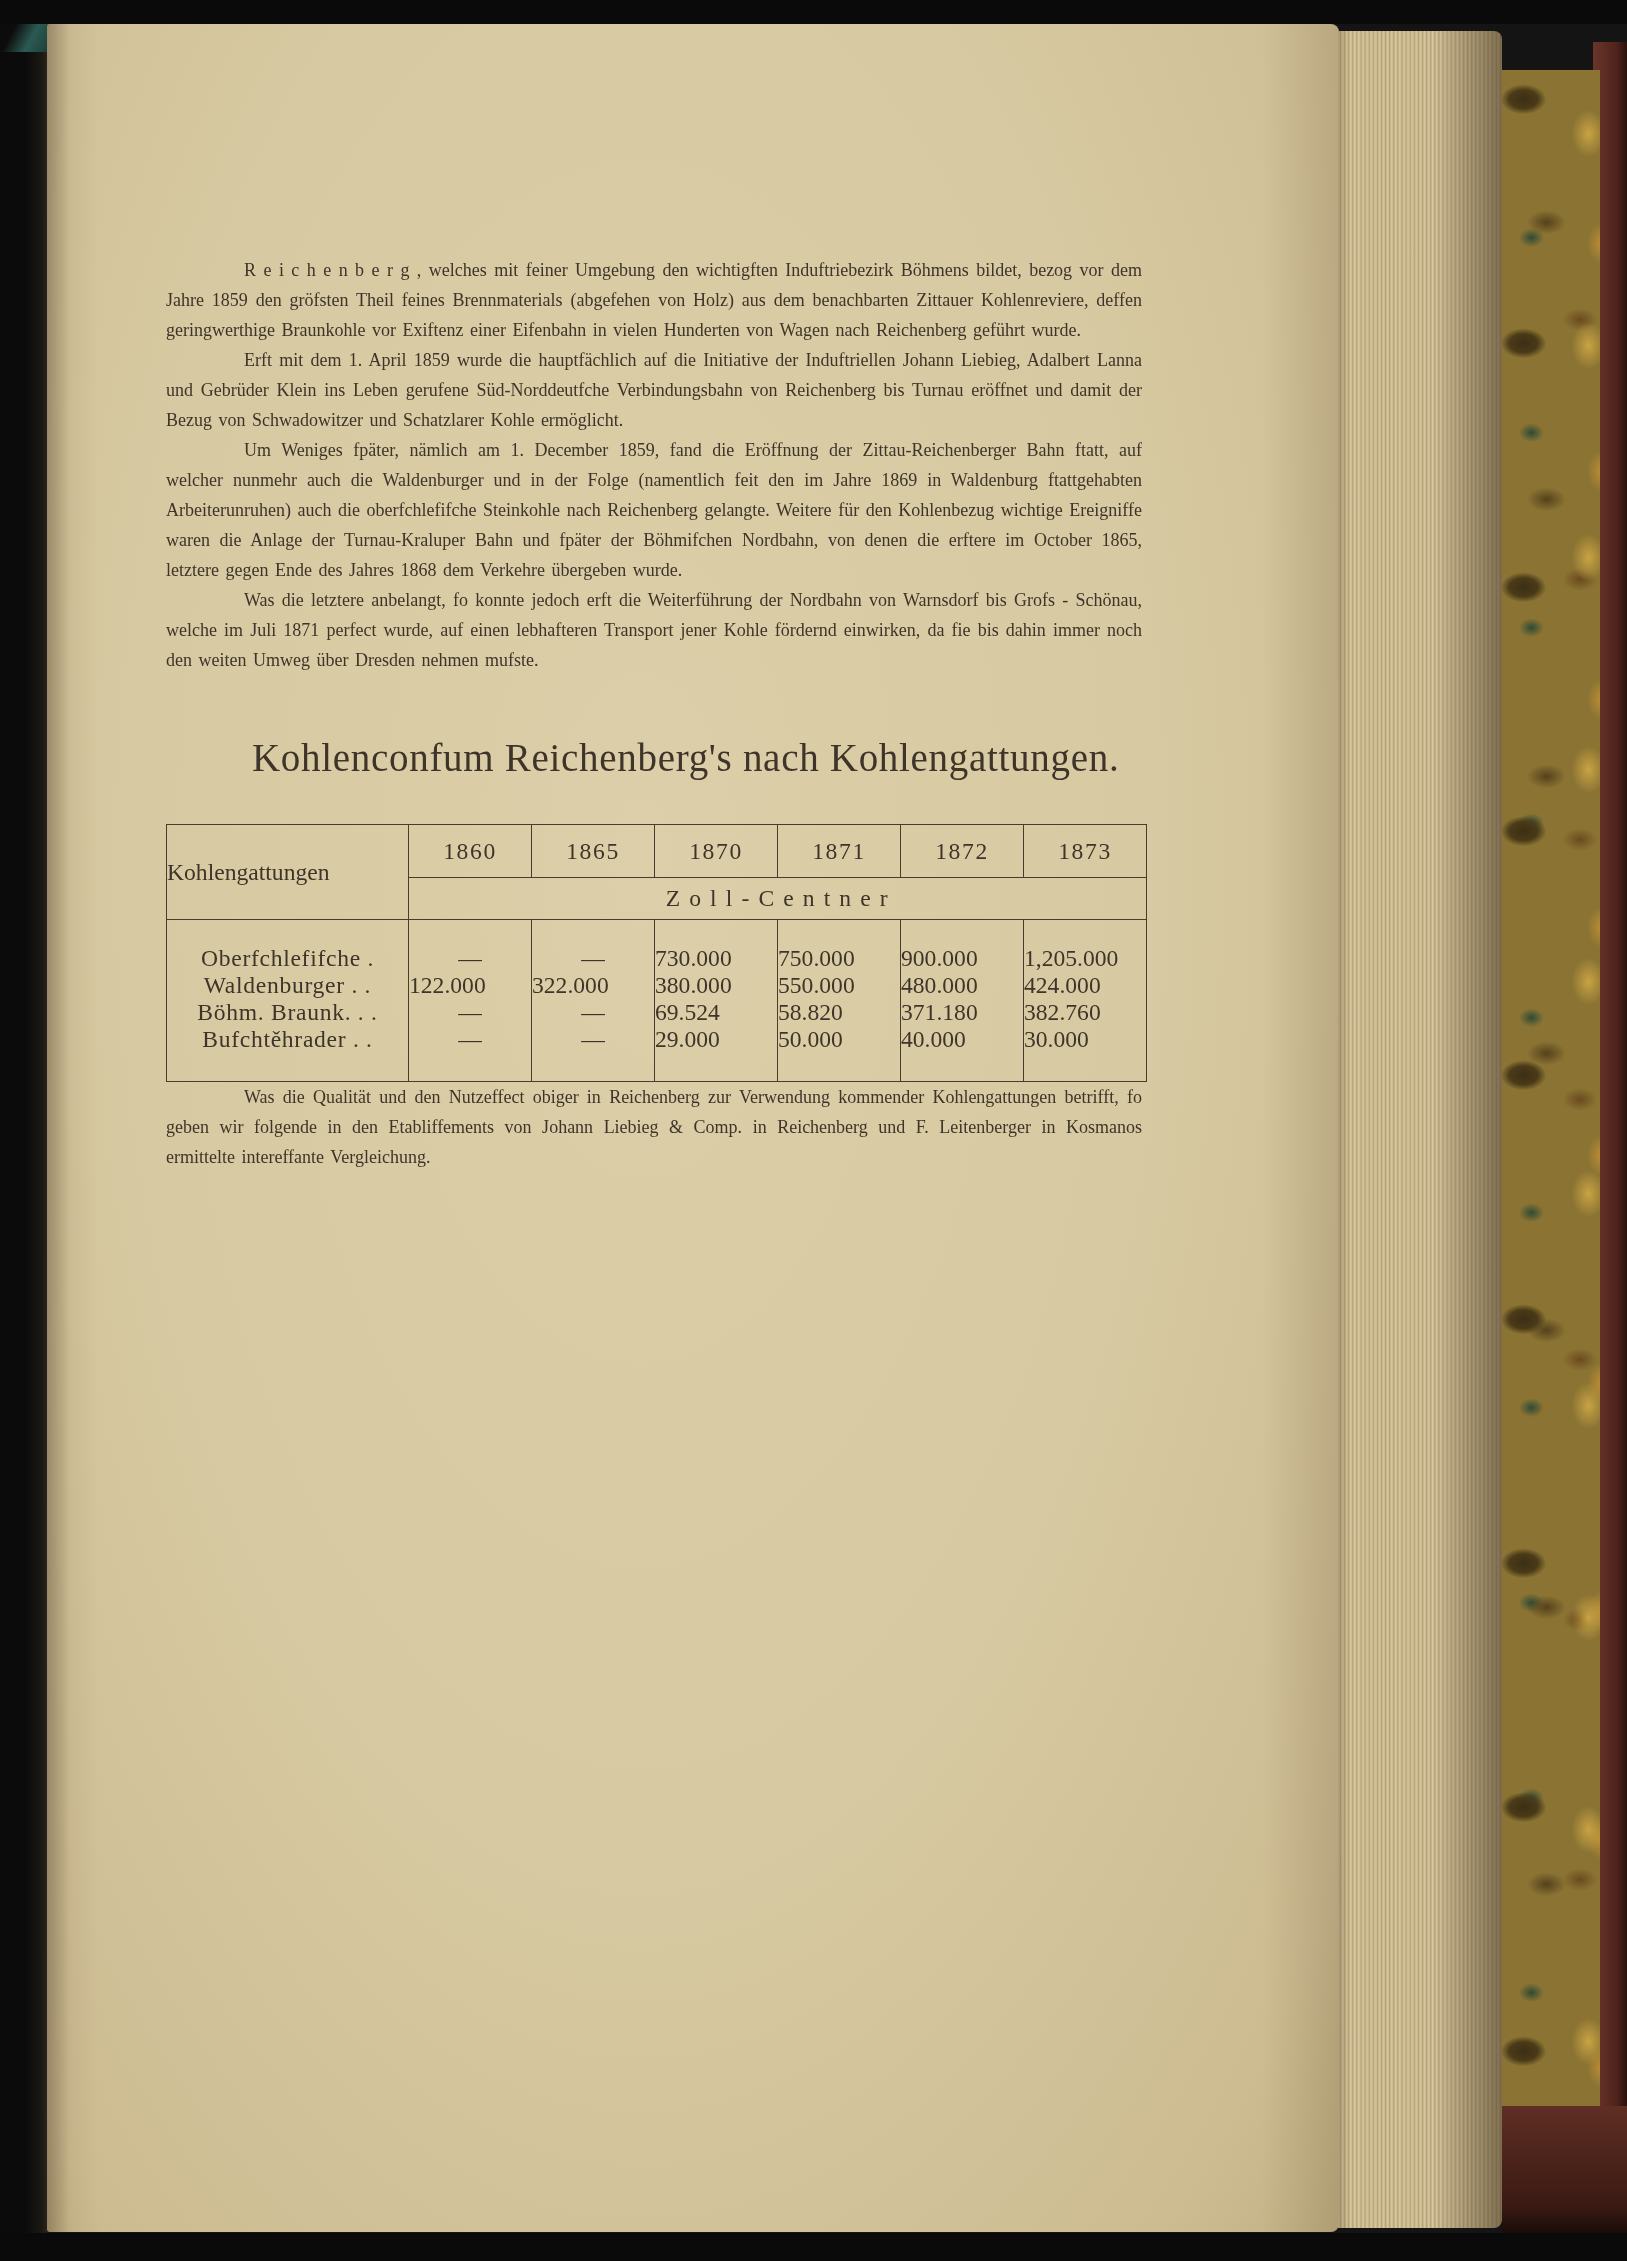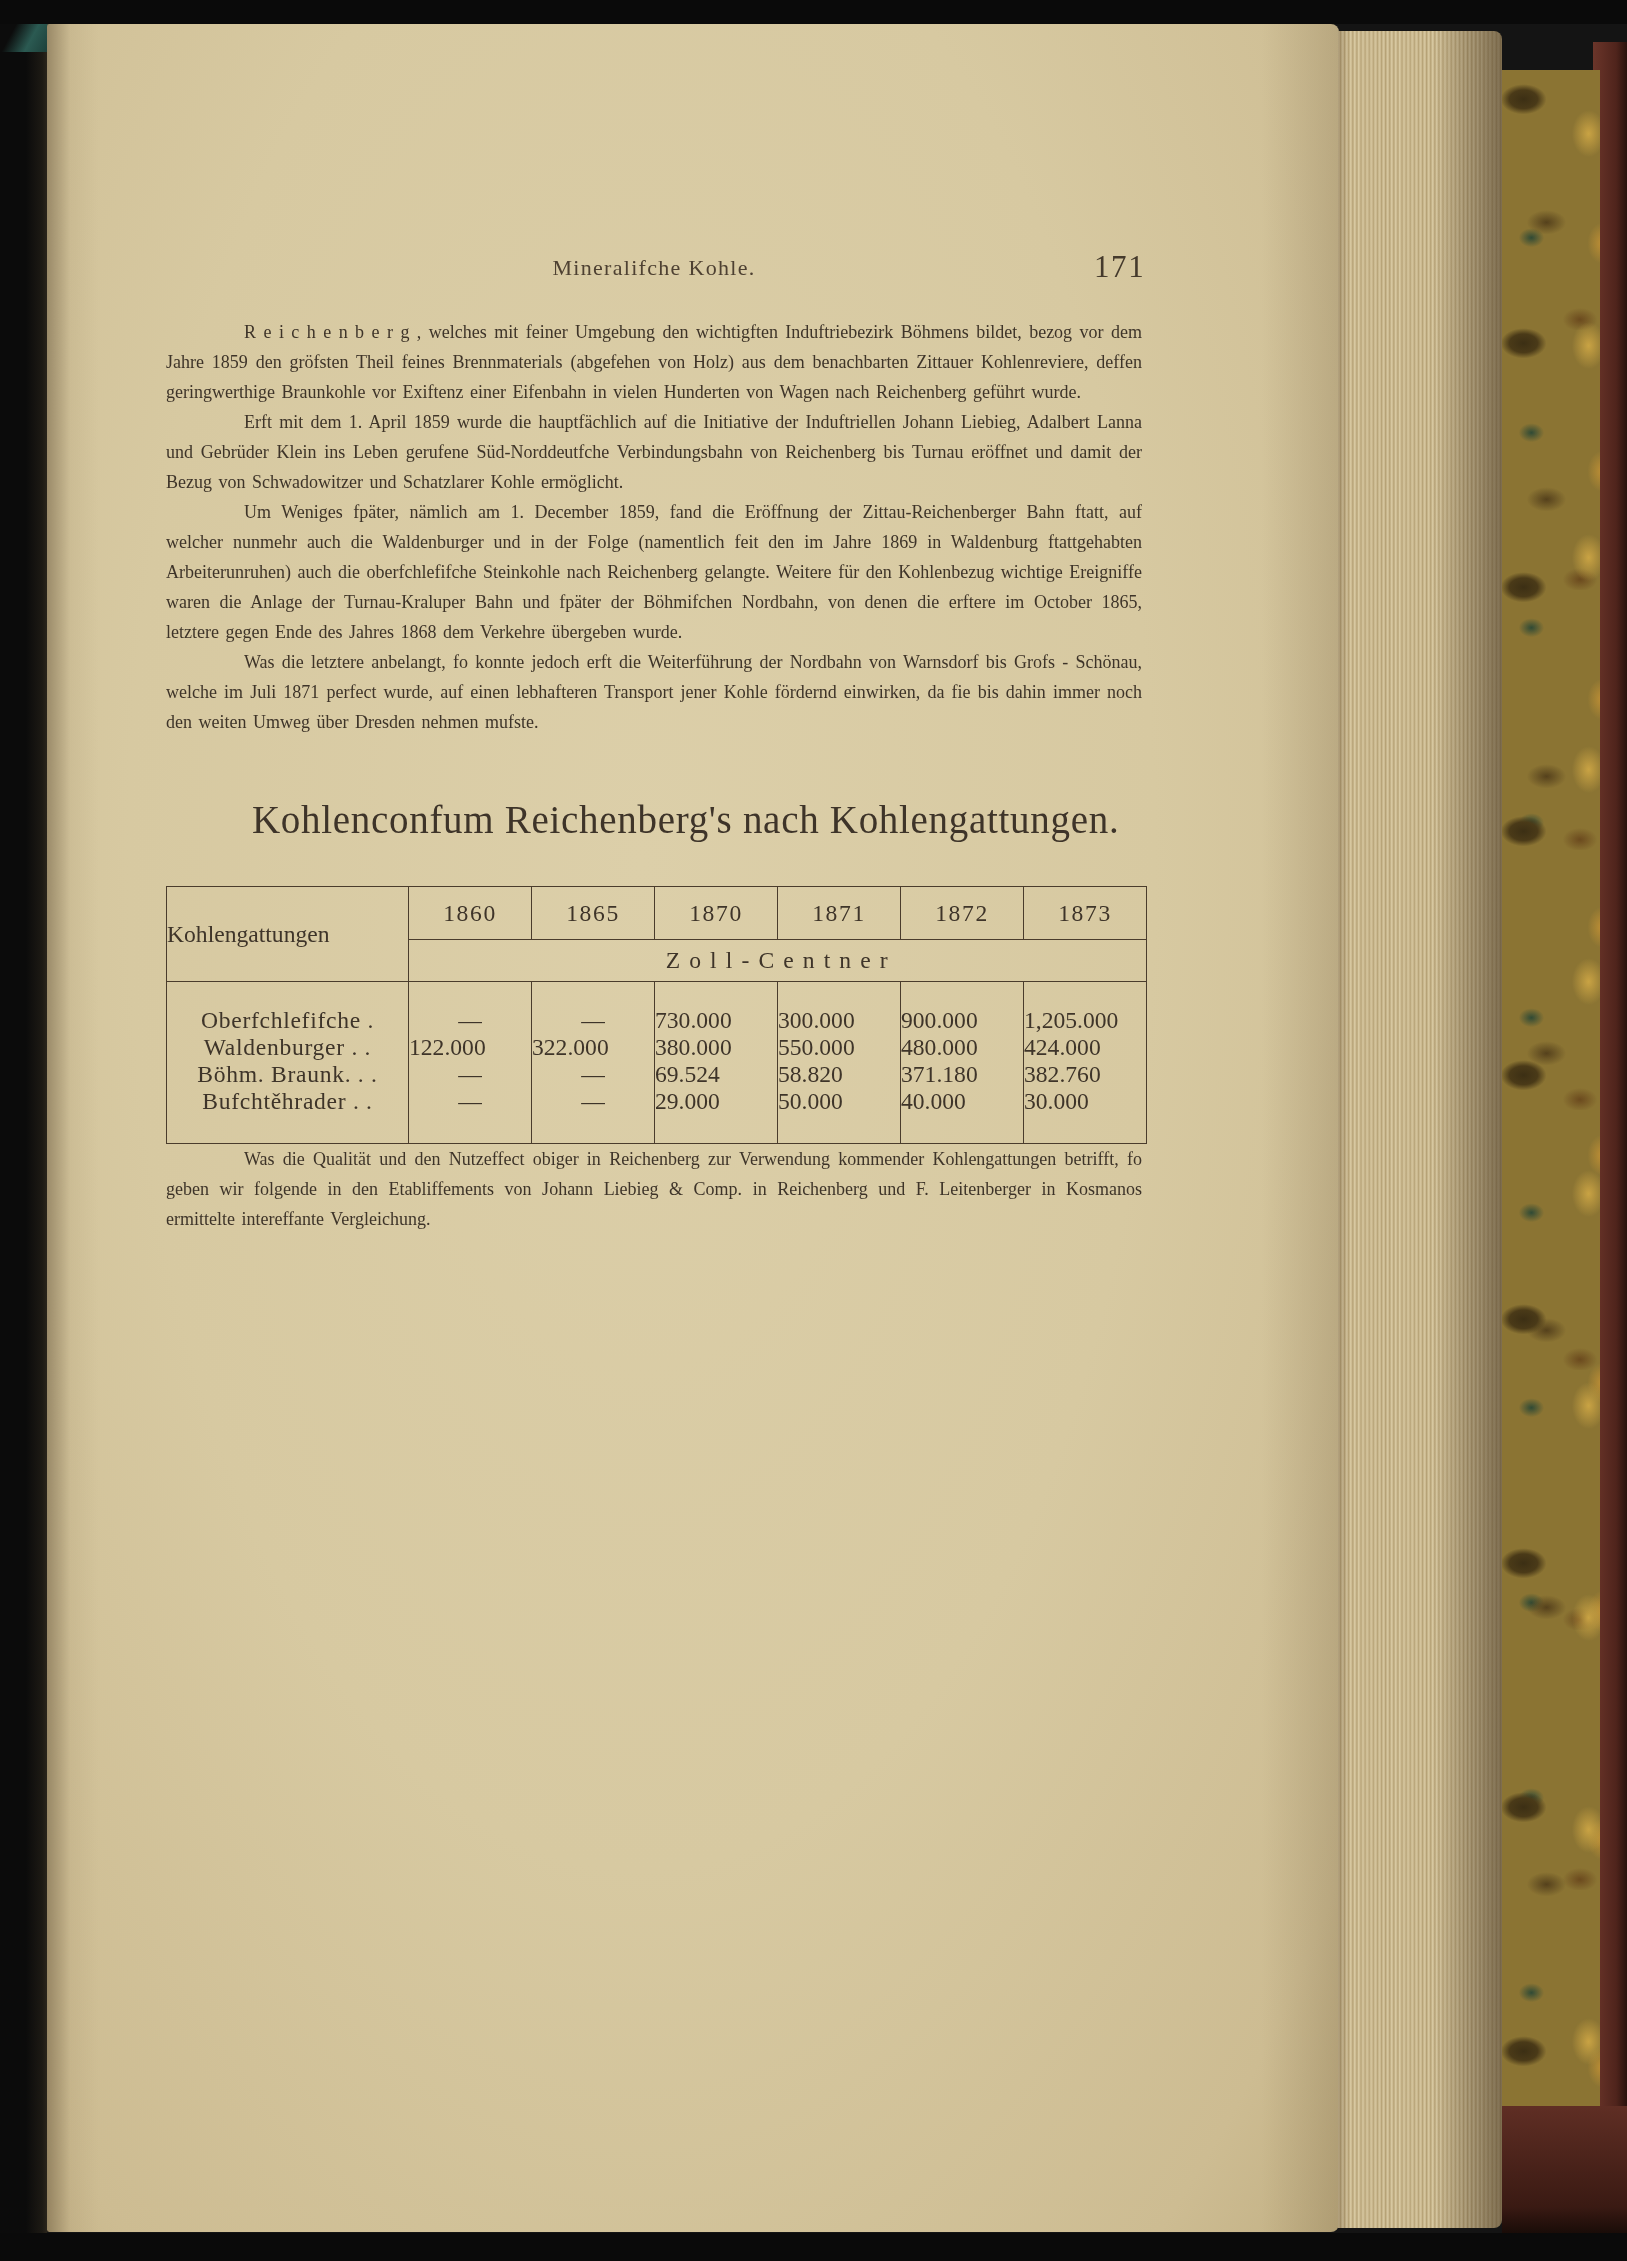--- a/index.html
+++ b/index.html
@@ -89,24 +89,20 @@
 <body>
 
 <div class="scene">
 
   <div class="left-edge"></div>
   <div class="corner-book"></div>
 
   <div class="page">
     <div class="content">
 
-      <div class="page-header">
-        <span class="running-title">Mineralifche Kohle.</span>
-        <span class="page-number">171</span>
-      </div>
 
       <p class="para">R e i c h e n b e r g ,  welches mit feiner Umgebung den wichtigften Induftriebezirk Böhmens bildet, bezog vor dem Jahre 1859 den gröfsten Theil feines Brennmaterials (abgefehen von Holz) aus dem benachbarten Zittauer Kohlenreviere, deffen geringwerthige Braunkohle vor Exiftenz einer Eifenbahn in vielen Hunderten von Wagen nach Reichenberg geführt wurde.</p>
       <p class="para">Erft mit dem 1. April 1859 wurde die hauptfächlich auf die Initiative der Induftriellen Johann Liebieg, Adalbert Lanna und Gebrüder Klein ins Leben gerufene Süd-Norddeutfche Verbindungsbahn von Reichenberg bis Turnau eröffnet und damit der Bezug von Schwadowitzer und Schatzlarer Kohle ermöglicht.</p>
       <p class="para">Um Weniges fpäter, nämlich am 1. December 1859, fand die Eröffnung der Zittau-Reichenberger Bahn ftatt, auf welcher nunmehr auch die Waldenburger und in der Folge (namentlich feit den im Jahre 1869 in Waldenburg ftattgehabten Arbeiterunruhen) auch die oberfchlefifche Steinkohle nach Reichenberg gelangte. Weitere für den Kohlenbezug wichtige Ereigniffe waren die Anlage der Turnau-Kraluper Bahn und fpäter der Böhmifchen Nordbahn, von denen die erftere im October 1865, letztere gegen Ende des Jahres 1868 dem Verkehre übergeben wurde.</p>
       <p class="para">Was die letztere anbelangt, fo konnte jedoch erft die Weiterführung der Nordbahn von Warnsdorf bis Grofs - Schönau, welche im Juli 1871 perfect wurde, auf einen lebhafteren Transport jener Kohle fördernd einwirken, da fie bis dahin immer noch den weiten Umweg über Dresden nehmen mufste.</p>
 
       <h2 class="table-title">Kohlenconfum Reichenberg's nach Kohlengattungen.</h2>
 
       <table class="coal-table">
         <tbody>
@@ -121,21 +117,21 @@
           </tr>
           <tr>
             <td class="unit-cell" colspan="6">Z o l l - C e n t n e r</td>
           </tr>
 
           <tr class="first-row">
             <td class="lbl">Oberfchlefifche   .</td>
             <td class="num dash">—</td>
             <td class="num dash">—</td>
             <td class="num">730.000</td>
-            <td class="num">300.000</td>
+            <td class="num">750.000</td>
             <td class="num">900.000</td>
             <td class="num last">1,205.000</td>
           </tr>
           <tr>
             <td class="lbl">Waldenburger .   .</td>
             <td class="num">122.000</td>
             <td class="num">322.000</td>
             <td class="num">380.000</td>
             <td class="num">550.000</td>
             <td class="num">480.000</td>

